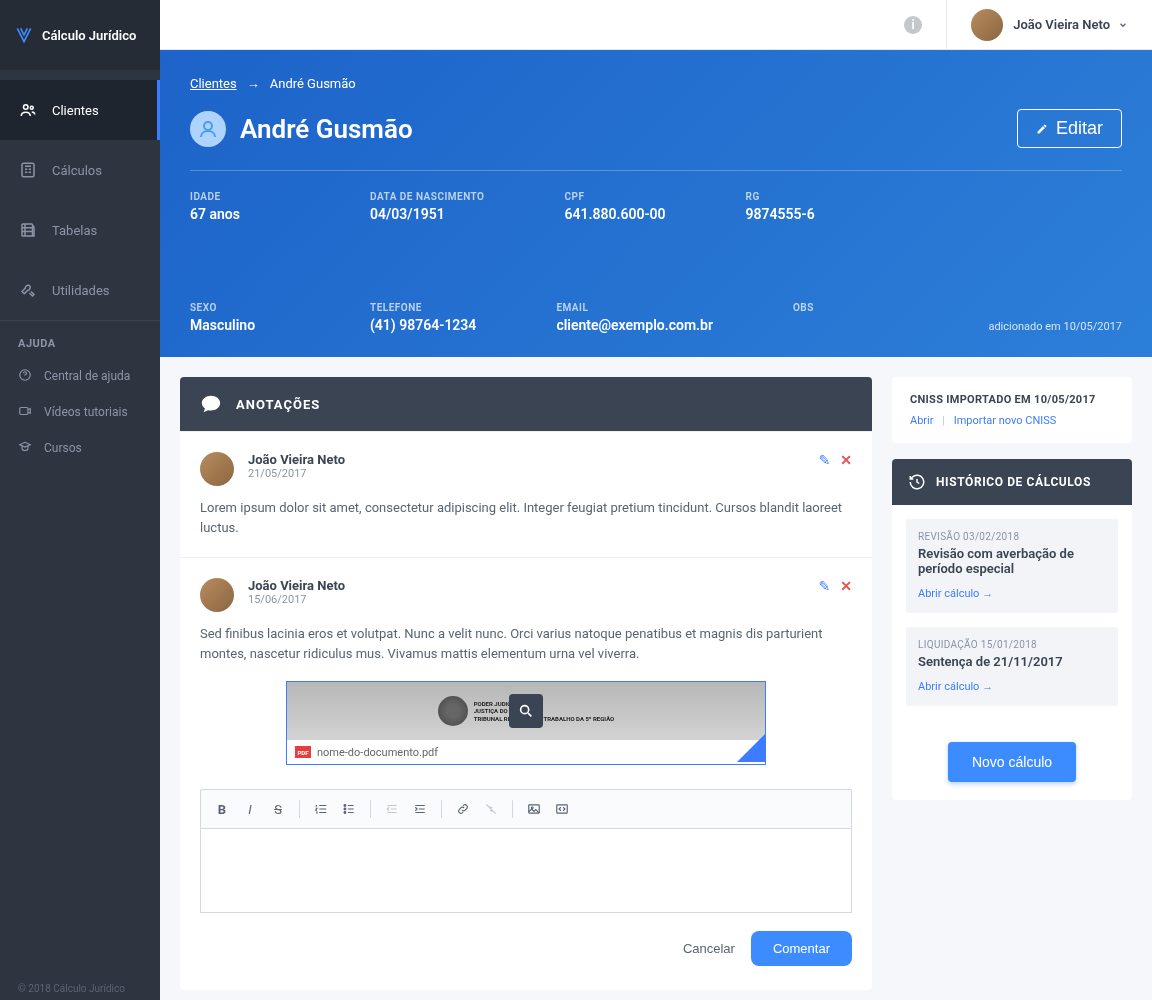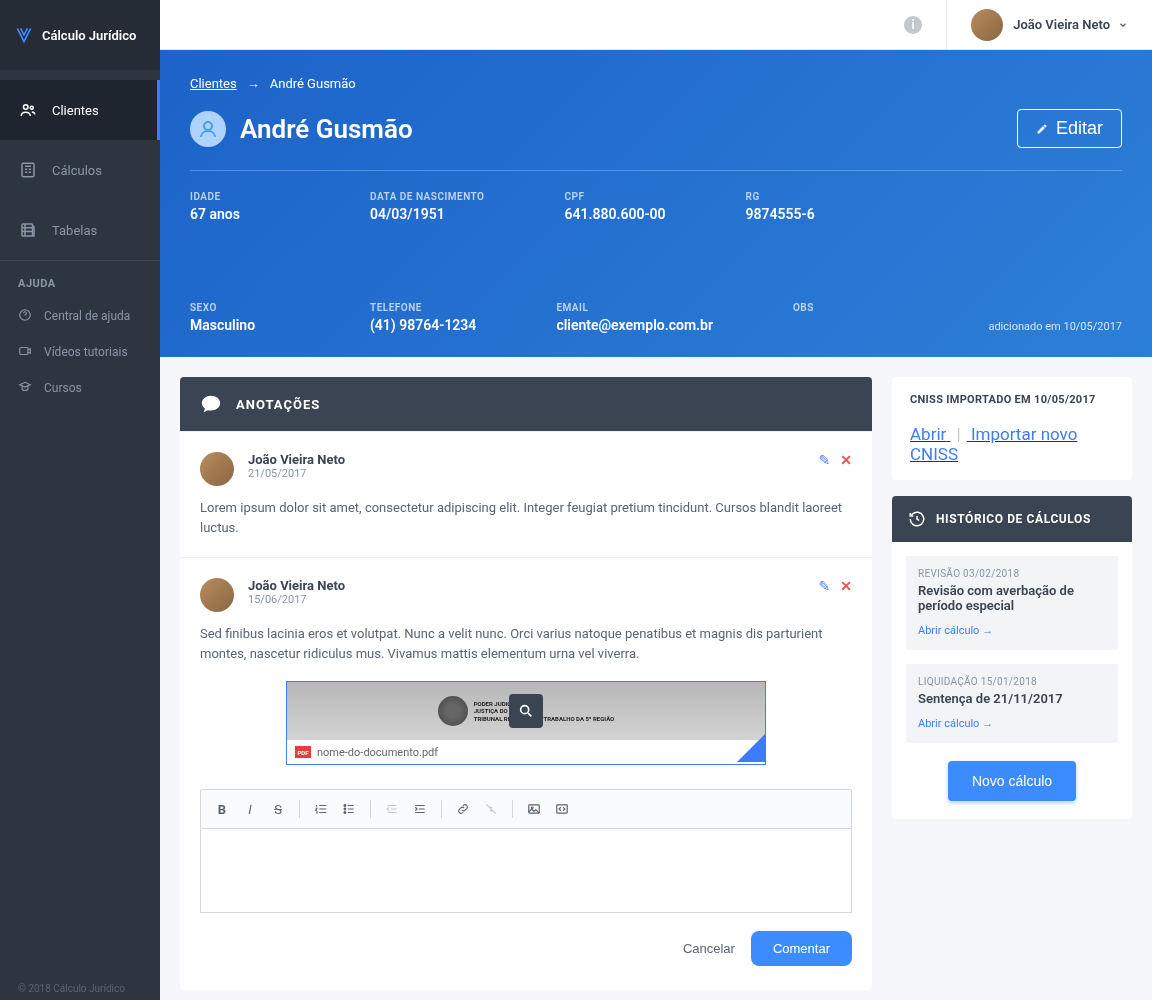--- a/index.html
+++ b/index.html
@@ -78,31 +78,31 @@
 .tb.sep { border-left: 1px solid #d3d8df; width: 1px; padding: 0; margin: 0 4px; height: 18px; cursor: default; }
 .tb.disabled { color: #c3c8cf; cursor: default; }
 .editor-body { border: 1px solid #d3d8df; border-top: none; height: 84px; }
 .editor-actions { display: flex; justify-content: flex-end; align-items: center; gap: 16px; padding: 18px 0 4px; }
 .btn-cancel { background: none; border: none; color: #5a6473; font-size: 13px; cursor: pointer; }
 .btn-comment { background: #3d8cff; border: none; color: #fff; padding: 10px 22px; border-radius: 8px; font-size: 13px; cursor: pointer; }
 
 
 .cniss { background: #fff; padding: 16px 18px; border-radius: 4px; margin-bottom: 16px; }
 .cniss-title { font-size: 11px; font-weight: 700; color: #3a4452; letter-spacing: 0.3px; }
-.cniss-links { font-size: 17px; margin-top: 18px; text-decoration: underline; }
+.cniss-links { font-size: 11px; margin-top: 8px; }
 .cniss-links a { color: #3d7cff; cursor: pointer; }
 .cniss-links .sep2 { color: #c3c8cf; margin: 0 6px; }
 .hist-panel { background: #fff; border-radius: 4px; padding-bottom: 18px; }
 .hist-header { background: #3a4452; color: #fff; padding: 14px 16px; display: flex; align-items: center; gap: 10px; border-radius: 4px 4px 0 0; }
 .hist-header .ttl { font-size: 12px; font-weight: 700; letter-spacing: 0.6px; }
 .hist-item { background: #f2f4f7; margin: 14px 14px 0; padding: 12px; border-radius: 2px; }
 .hist-meta { font-size: 10px; color: #8a95a5; letter-spacing: 0.3px; }
 .hist-title { font-size: 13px; font-weight: 600; color: #3a4452; margin: 4px 0 6px; }
 .hist-link { font-size: 11px; color: #3d7cff; cursor: pointer; }
-.new-calc { display: block; margin: 18px auto 0; background: #3d8cff; color: #fff; border: none; padding: 12px 24px; border-radius: 4px; font-size: 14px; cursor: pointer; box-shadow: 0 2px 4px rgba(61,140,255,0.4); }
+.new-calc { display: block; margin: 36px auto 0; background: #3d8cff; color: #fff; border: none; padding: 12px 24px; border-radius: 4px; font-size: 14px; cursor: pointer; box-shadow: 0 2px 4px rgba(61,140,255,0.4); }
 
 svg { display: block; }
 </style>
 </head>
 <body>
 
 <div class="app">
   <aside class="sidebar">
     <div class="logo">
       <svg class="logo-mark" viewBox="0 0 24 24">
@@ -133,20 +133,29 @@
       </div>
       <div class="nav-item">
         <span class="icn">
             <svg width="18" height="18" viewBox="0 0 24 24" fill="none" stroke="currentColor" stroke-width="2">
               <rect x="4" y="4" width="14" height="16" rx="1"></rect>
               <path d="M8 4v16M4 9h14M4 14h14"></path>
               <path d="M18 6l2 2v12h-2"></path>
             </svg>
           </span>
         <span>Tabelas</span>
+      </div>
+      <div class="nav-item">
+        <span class="icn">
+            <svg width="18" height="18" viewBox="0 0 24 24" fill="none" stroke="currentColor" stroke-width="2">
+              <path d="M14 6a4 4 0 0 0-5.6 3.6L4 14l3 3 4.4-4.4A4 4 0 0 0 14 6z"></path>
+              <path d="M16 14l4 4-2 2-4-4"></path>
+            </svg>
+          </span>
+        <span>Utilidades</span>
       </div>
       <div class="ajuda-title">AJUDA</div>
       <div class="sub-item">
         <span class="icn">
             <svg width="14" height="14" viewBox="0 0 24 24" fill="none" stroke="currentColor" stroke-width="2">
               <circle cx="12" cy="12" r="9"></circle>
               <path d="M9.5 9a2.5 2.5 0 1 1 3 2.4c-.6.3-1 .9-1 1.6M12 17h.01"></path>
             </svg>
           </span>
         <span>Central de ajuda</span>

